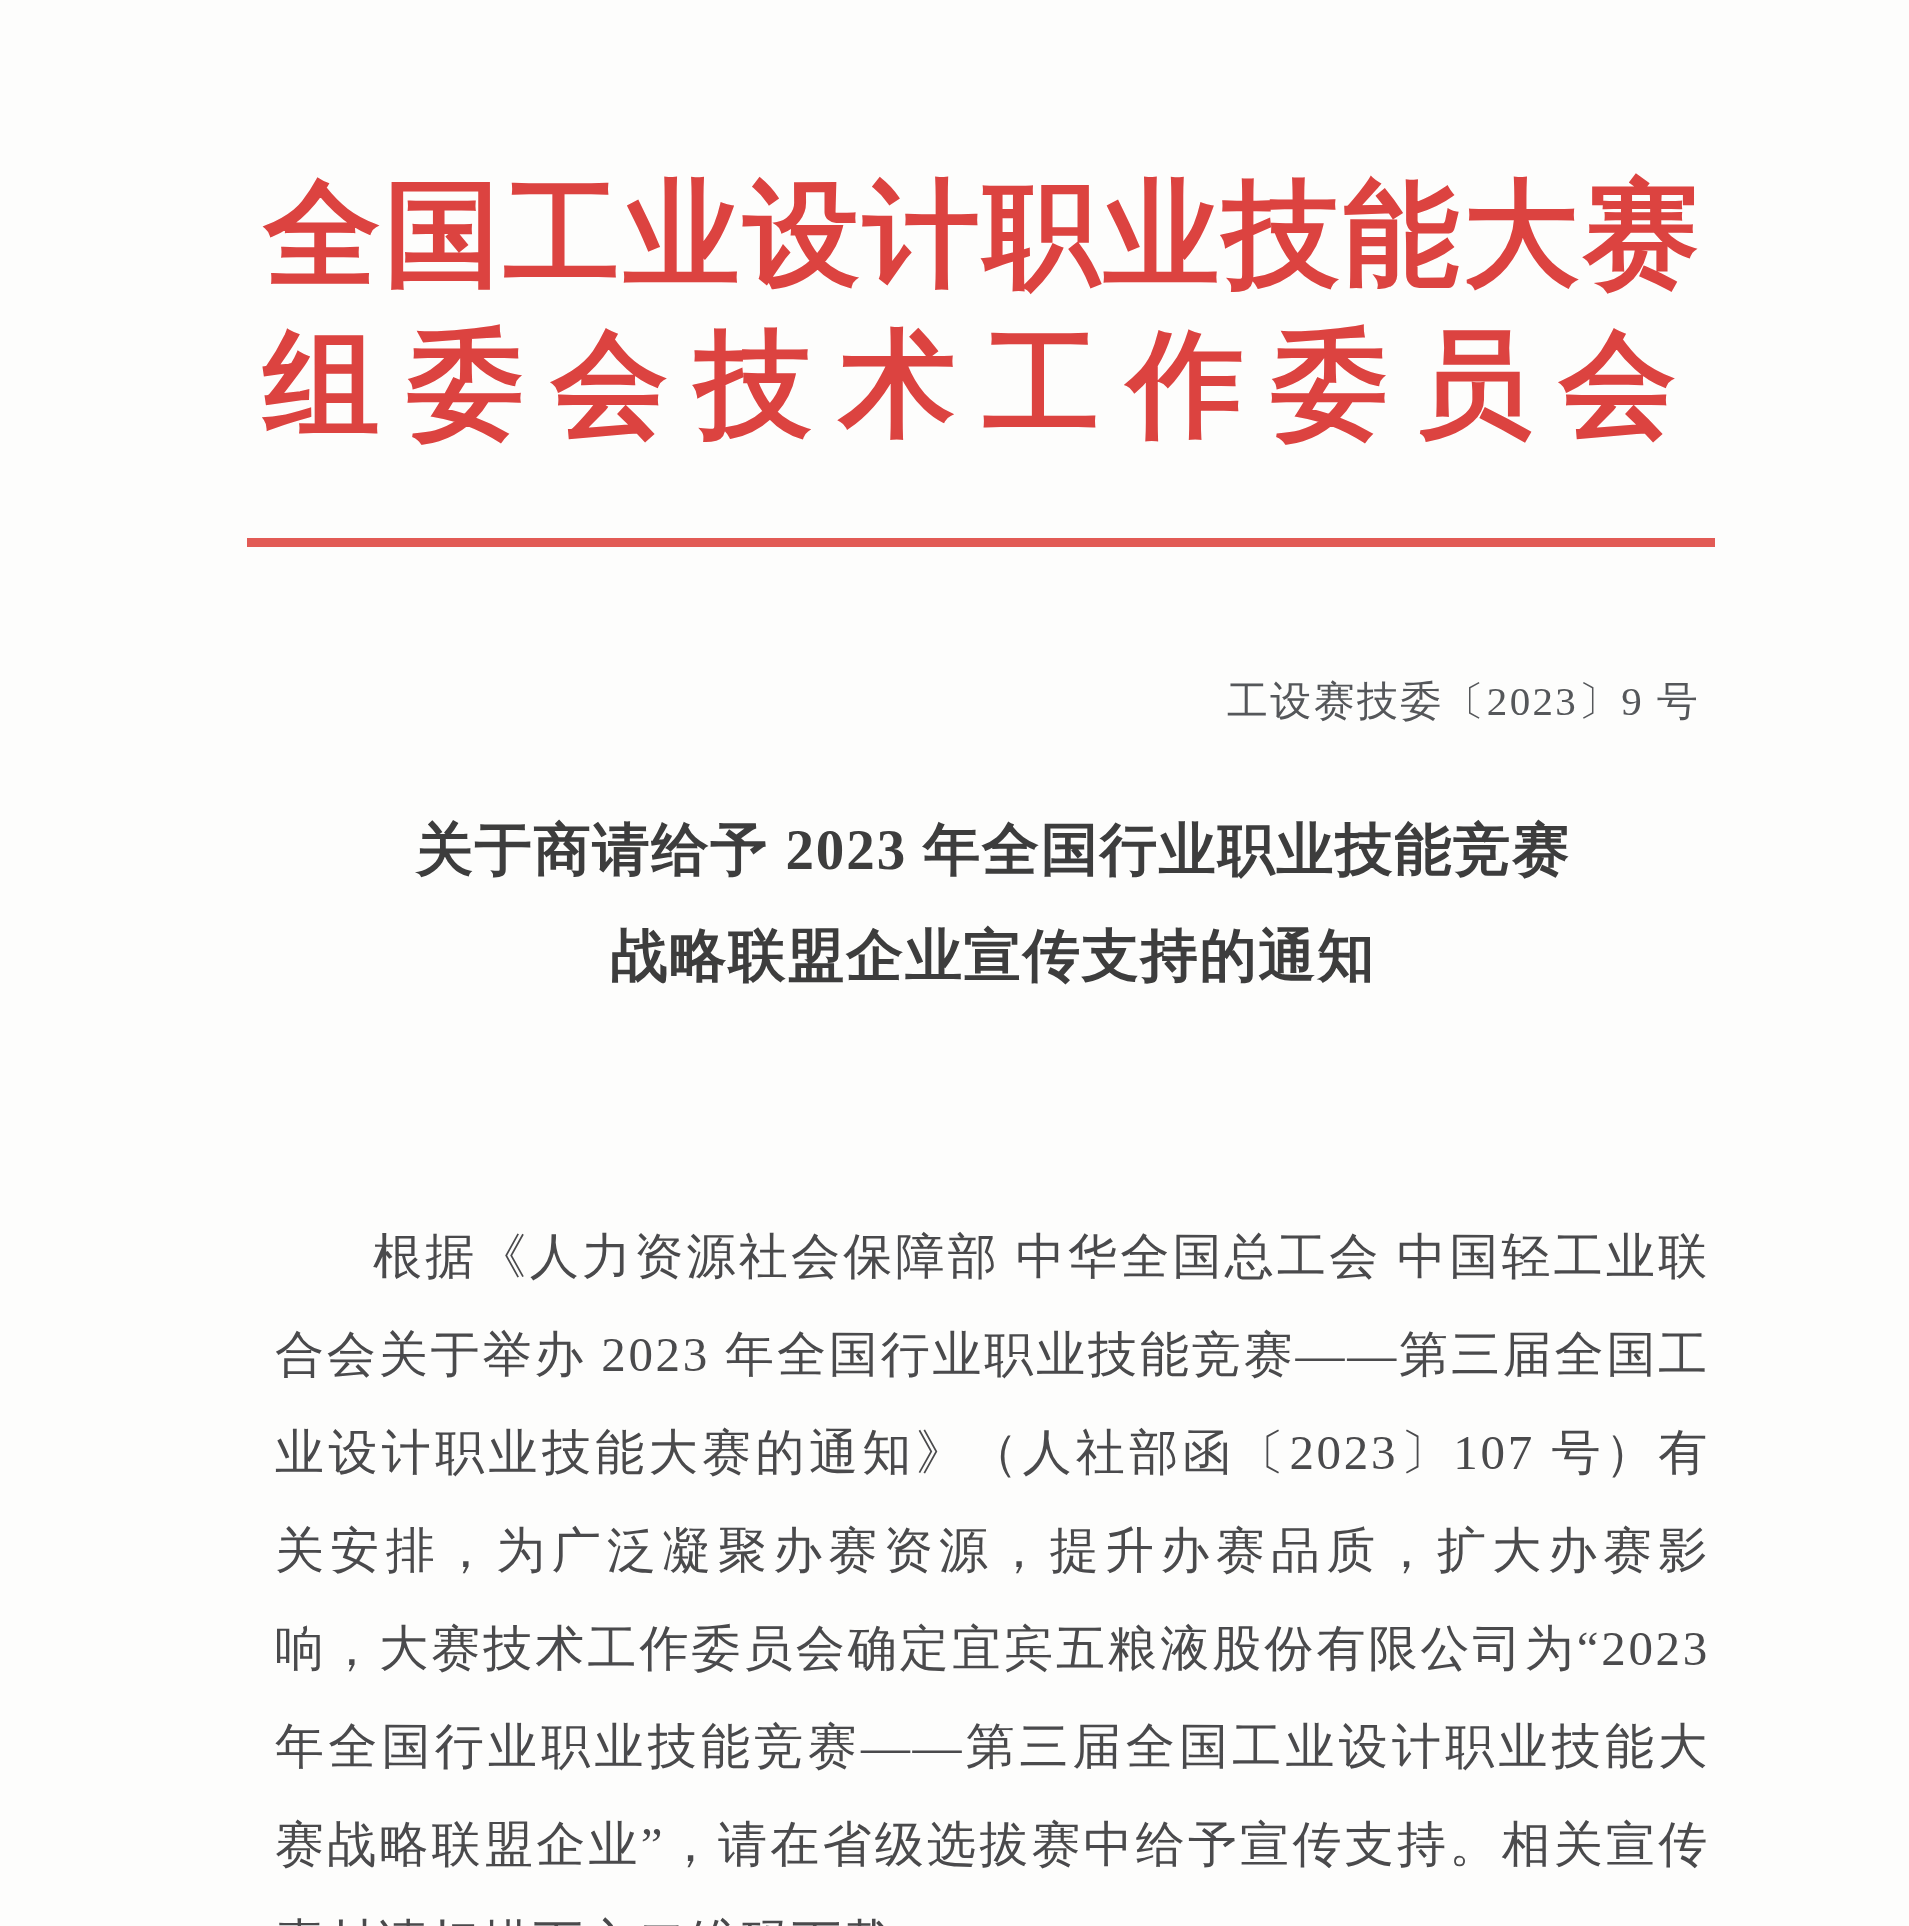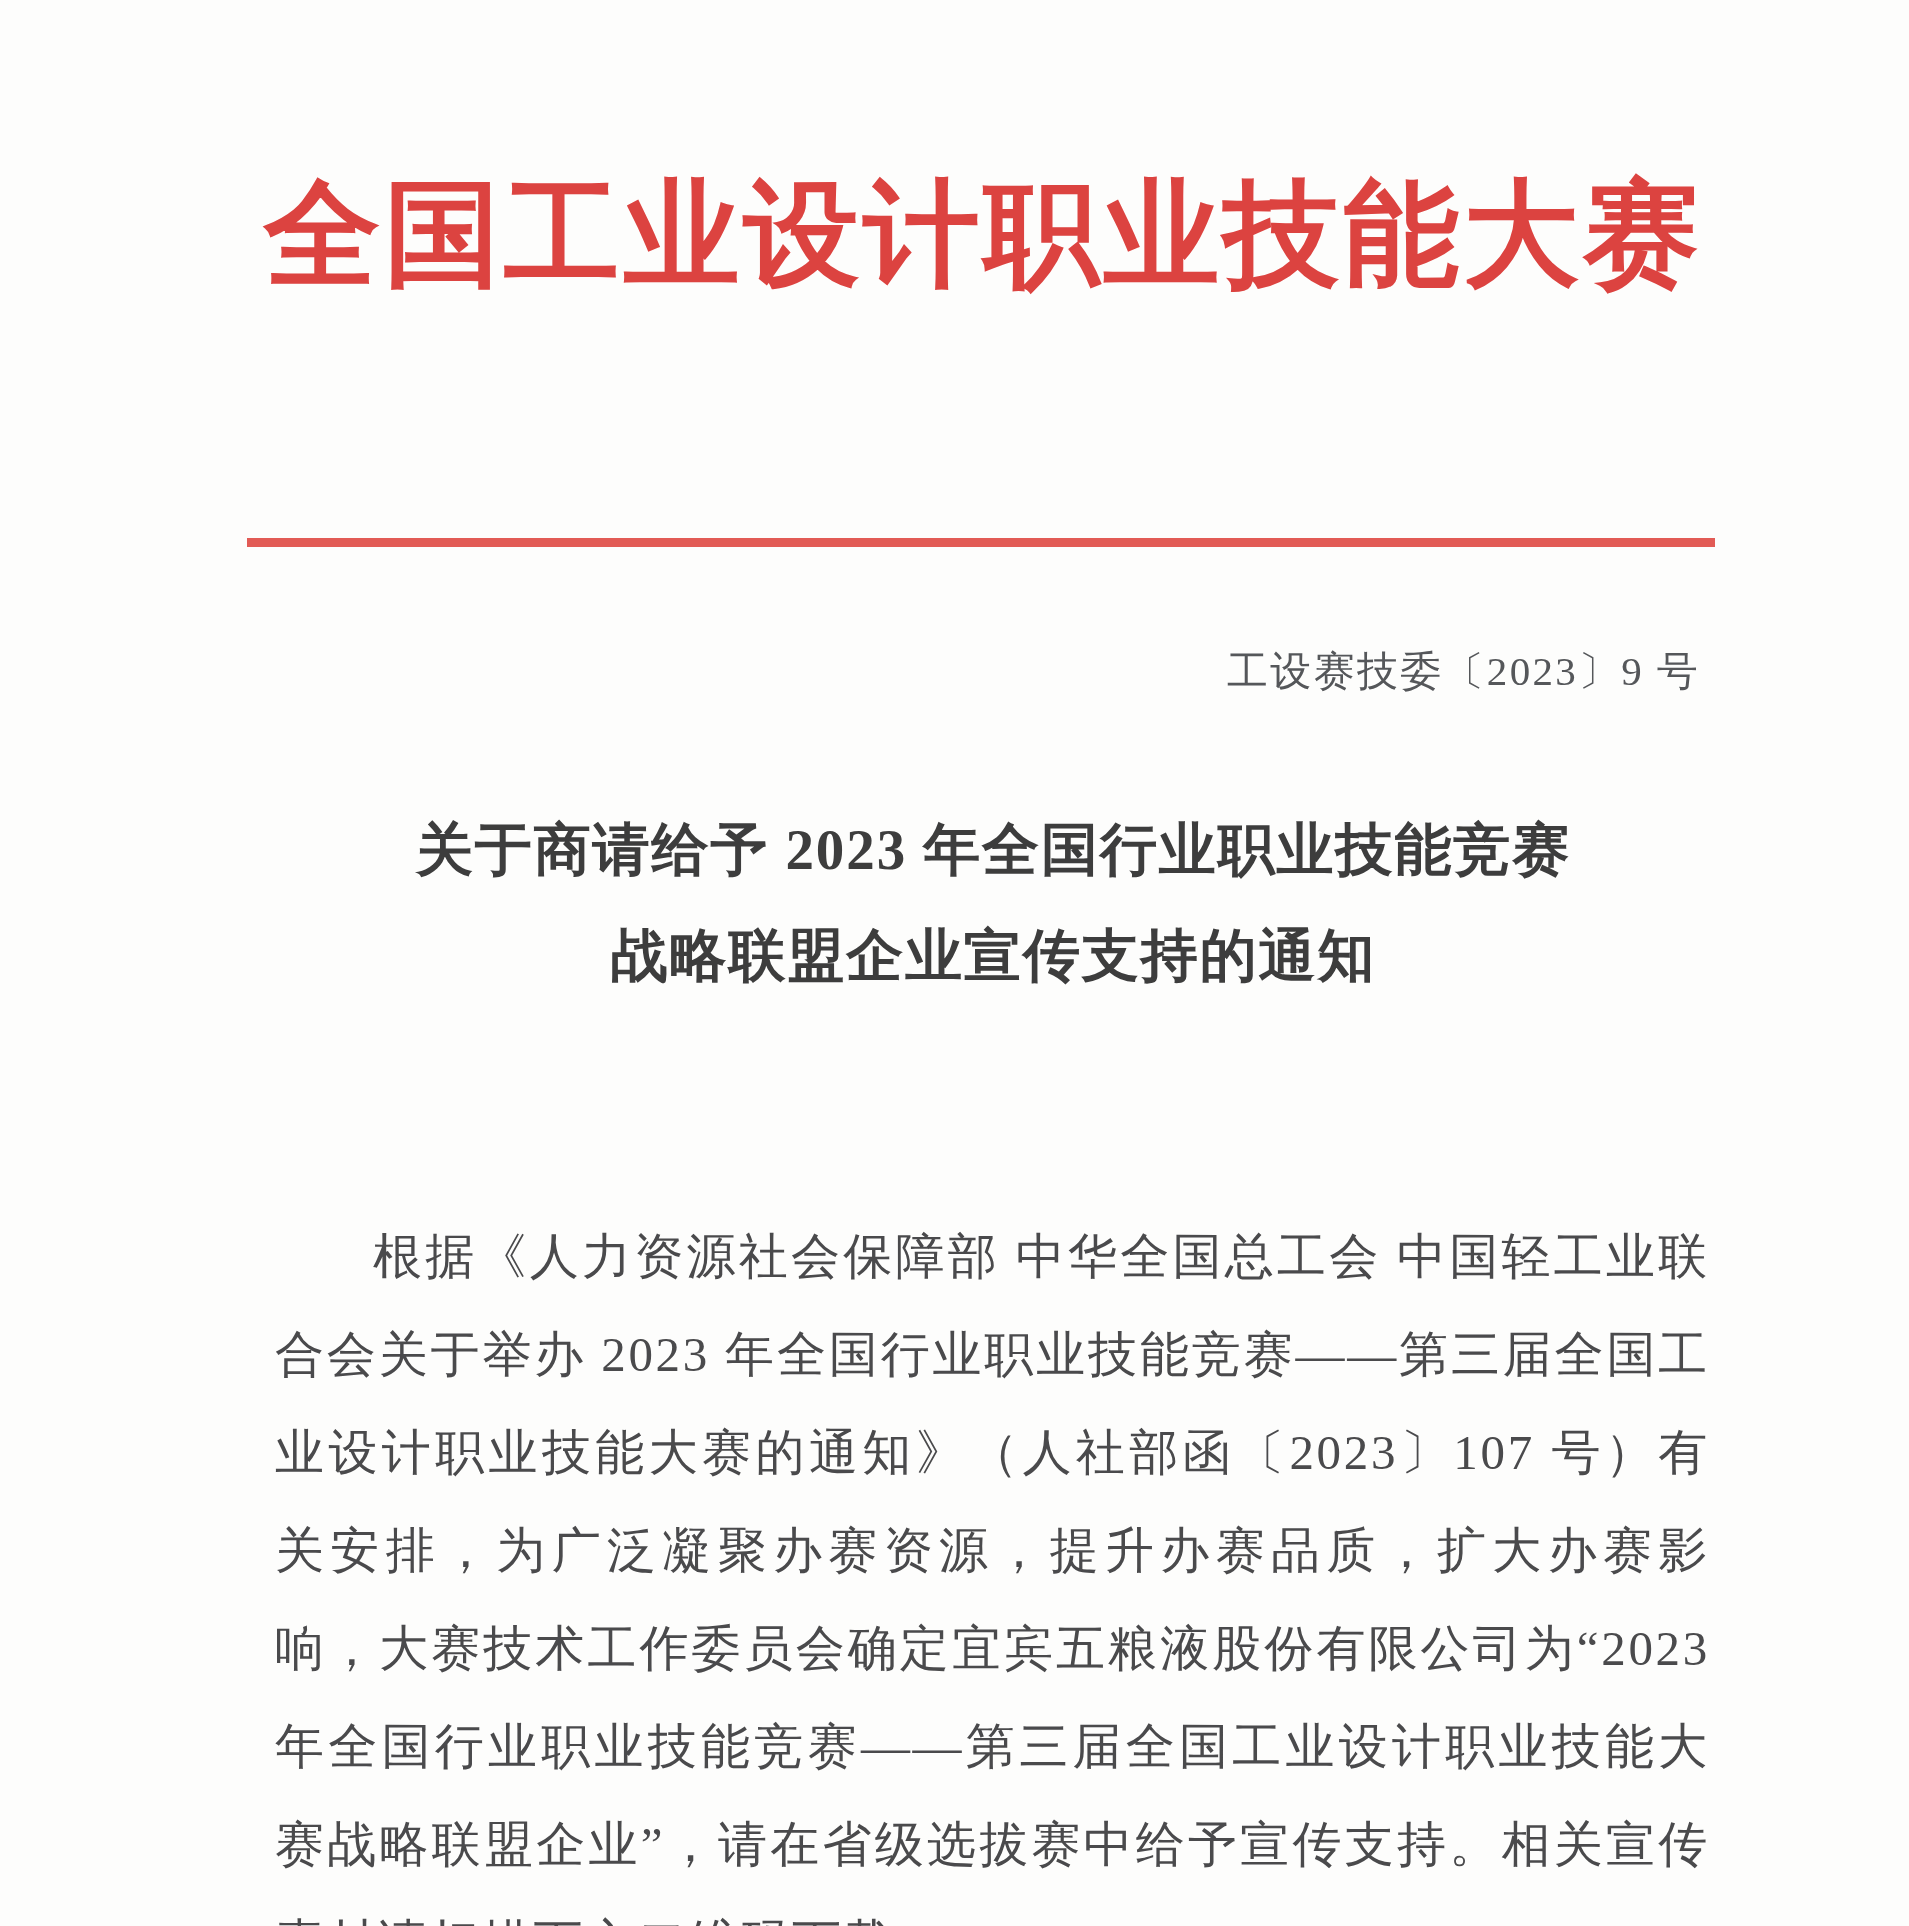--- a/index.html
+++ b/index.html
@@ -31,21 +31,21 @@
     top: 538px;
     left: 247px;
     width: 1468px;
     height: 8.9px;
     background: var(--rule_red, #e25b55);
   }
 
   
   .doc-number {
     position: absolute;
-    top: 646px;
+    top: 676px;
     right: 210px;
     font-size: 41px;
     line-height: 50px;
     letter-spacing: 2.3px;
     color: var(--muted, #55575a);
     white-space: nowrap;
   }
 
   
   .title {
@@ -77,20 +77,21 @@
   .body-text p { margin: 0; }
   .paragraph { text-indent: 2em; }
 </style>
 </head>
 <body>
 
 <div class="page">
 
   <header class="letterhead">
     <div class="lh-line lh-line1">全国工业设计职业技能大赛</div>
+    <div class="lh-line lh-line2">组委会技术工作委员会</div>
   </header>
 
   <div class="red-rule"></div>
 
   <div class="doc-number">工设赛技委〔2023〕9 号</div>
 
   <h1 class="title">
     <span class="title-line">关于商请给予 2023 年全国行业职业技能竞赛</span>
     <span class="title-line">战略联盟企业宣传支持的通知</span>
   </h1>

